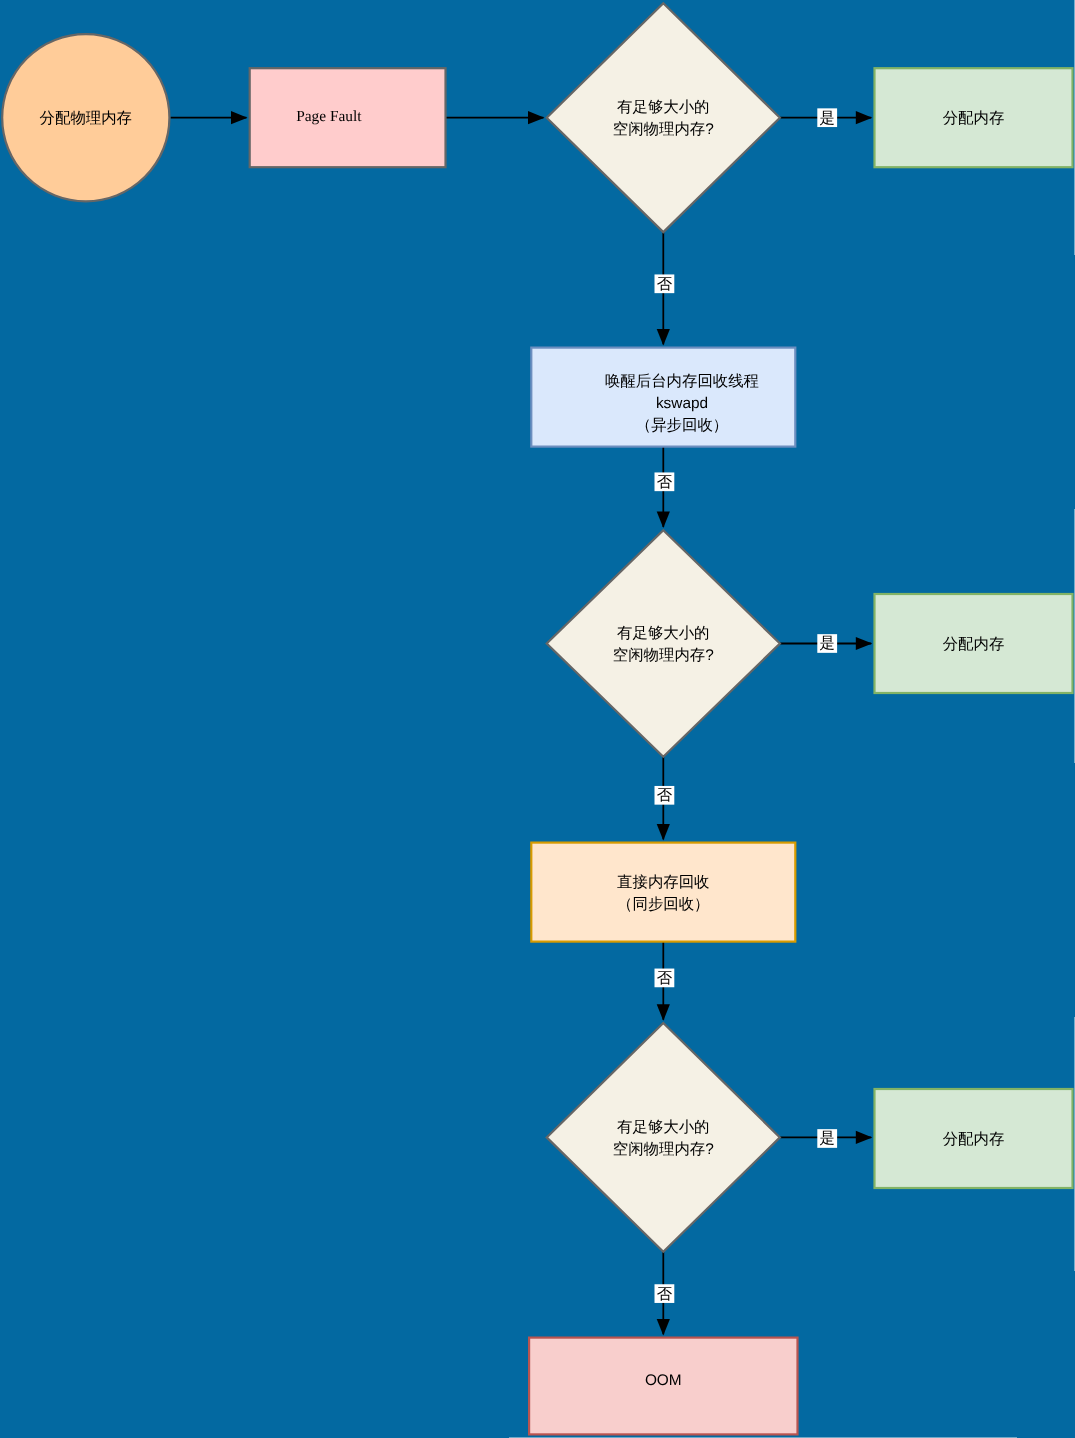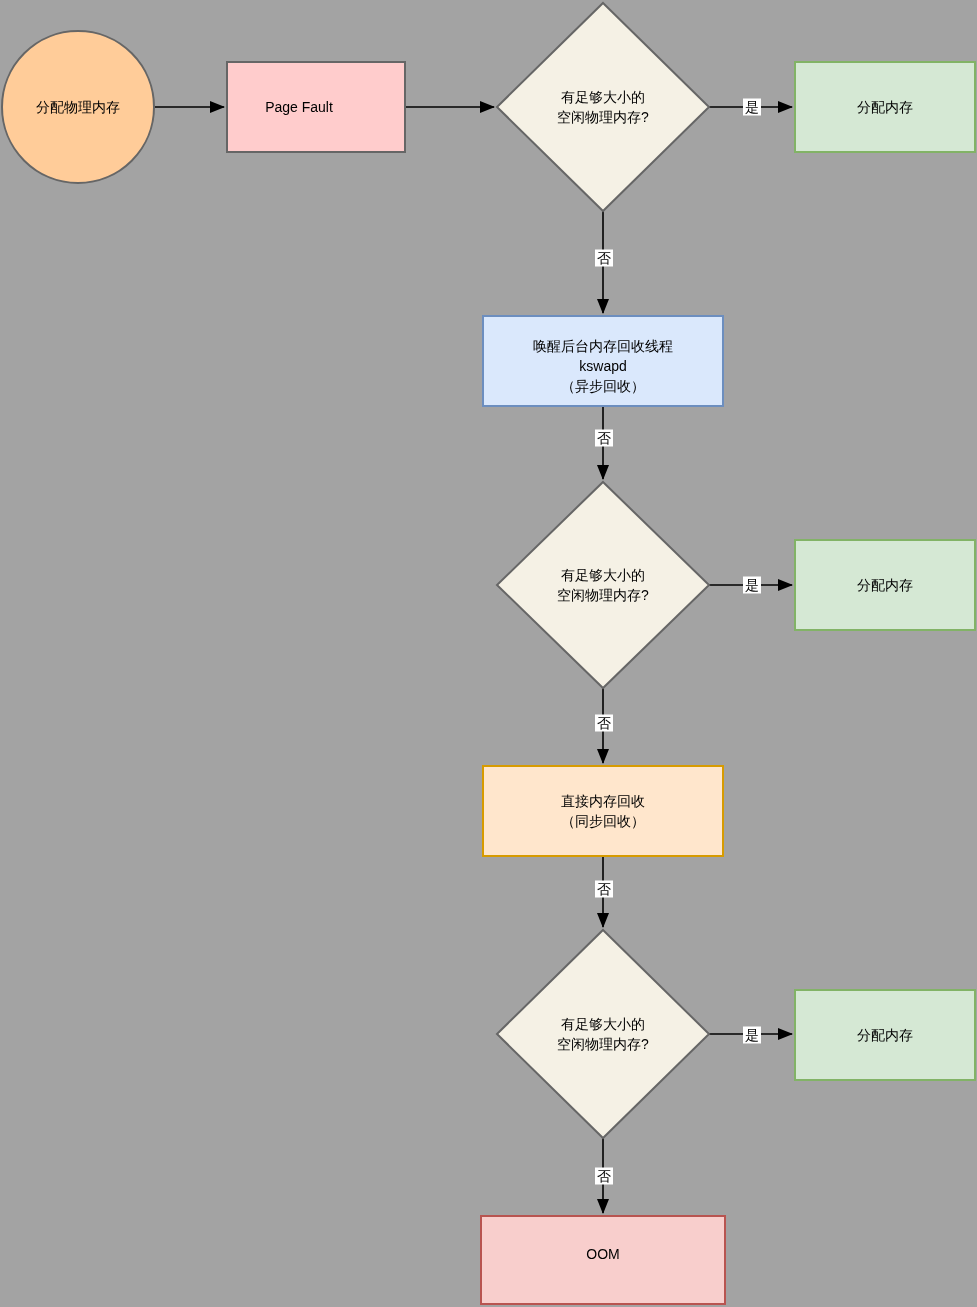--- a/index.html
+++ b/index.html
@@ -1,20 +1,20 @@
 <!DOCTYPE html>
 <html><head>
 <meta charset="utf-8">
 <style>
   html, body { margin: 0; padding: 0; background: #ffffff; }
   .canvas {
     position: relative;
     width: 977px;
     height: 1307px;
-    background: #a3a3a3;
+    background: #0369a1;
     font-family: "Liberation Sans", "DejaVu Sans", sans-serif;
     color: #000000;
     overflow: hidden;
   }
   .canvas svg { position: absolute; left: 0; top: 0; }
   .node-label {
     position: absolute;
     display: flex;
     align-items: center;
     justify-content: center;
@@ -76,28 +76,28 @@
 
     <path d="M603,930 L709,1034 L603,1138 L497,1034 Z" stroke-width="2" fill="#F5F1E5" stroke="#666666"></path>
 
     <rect x="795" y="990" width="180" height="90" stroke-width="2" fill="#D5E8D4" stroke="#82B366"></rect>
 
     <rect x="481" y="1216" width="244" height="88" stroke-width="2" fill="#F8CECC" stroke="#B85450"></rect>
   </svg>
 
   <div class="node-label" style="left:2px; top:31px; width:152px; height:152px;">分配物理内存</div>
 
-  <div class="node-label" style="left:227px; top:62px; width:144px; height:90px;">Page Fault</div>
+  <div class="node-label" style="left:227px; top:62px; width:144px; height:90px;font-family:Liberation Serif, serif;">Page Fault</div>
 
   <div class="node-label" style="left:497px; top:3px; width:212px; height:208px;">有足够大小的
 空闲物理内存?</div>
 
   <div class="node-label" style="left:795px; top:62px; width:180px; height:90px;">分配内存</div>
 
-  <div class="node-label" style="left:483px; top:316px; width:240px; height:100px;">唤醒后台内存回收线程
+  <div class="node-label" style="left:500px; top:316px; width:240px; height:100px;">唤醒后台内存回收线程
 kswapd
 （异步回收）</div>
 
   <div class="node-label" style="left:497px; top:482px; width:212px; height:206px;">有足够大小的
 空闲物理内存?</div>
 
   <div class="node-label" style="left:795px; top:540px; width:180px; height:90px;">分配内存</div>
 
   <div class="node-label" style="left:483px; top:766px; width:240px; height:90px;">直接内存回收
 （同步回收）</div>

